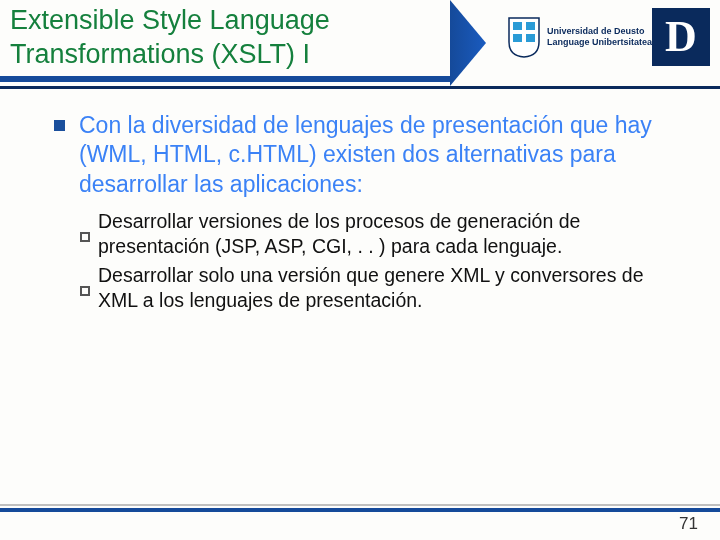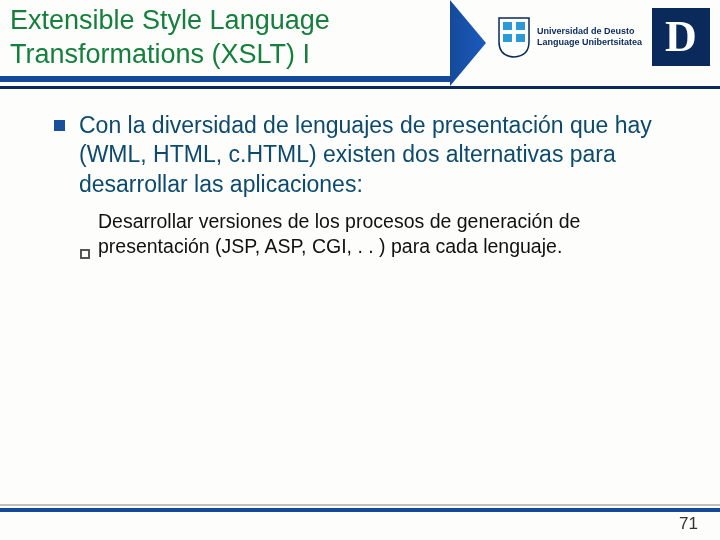--- a/index.html
+++ b/index.html
@@ -42,21 +42,20 @@
     height: 86px;
     background: linear-gradient(90deg, #154a9a 0%, #1a5bbf 100%);
     clip-path: polygon(0 0, 100% 50%, 0 100%);
   }
   .logo-area {
     position: absolute;
     right: 10px;
     top: 8px;
     display: flex;
     align-items: center;
-    gap: 10px;
   }
   .shield {
     width: 34px;
     height: 42px;
     position: relative;
   }
   .shield svg { display:block; }
   .d-mark {
     width: 58px;
     height: 58px;
@@ -97,30 +96,30 @@
   .sq-bullet {
     width: 11px;
     height: 11px;
     background: #1a4f9c;
     margin-top: 9px;
     margin-right: 14px;
     flex-shrink: 0;
   }
   .main-text {
     font-size: 23px;
-    color: #0c4a6e;
+    color: #3b82f6;
     line-height: 1.28;
   }
   .sub-list {
     margin-left: 26px;
     margin-top: 6px;
   }
   .sub-item {
     display: flex;
-    align-items: flex-end;
+    align-items: center;
     margin-bottom: 4px;
   }
   .hollow-sq {
     width: 10px;
     height: 10px;
     border: 2px solid #555;
     margin-top: 6px;
     margin-right: 8px;
     flex-shrink: 0;
     box-sizing: border-box;
@@ -192,20 +191,24 @@
 <div class="content">
   <div class="bullet-item">
     <div class="sq-bullet"></div>
     <div class="main-text">Con la diversidad de lenguajes de presentación que hay (WML, HTML, c.HTML) existen dos alternativas para desarrollar las aplicaciones:</div>
   </div>
   <div class="sub-list">
     <div class="sub-item">
       <div class="hollow-sq"></div>
       <div class="sub-text">Desarrollar versiones de los procesos de generación de presentación (JSP, ASP, CGI, . . ) para cada lenguaje.</div>
     </div>
+    <div class="sub-item">
+      <div class="hollow-sq"></div>
+      <div class="sub-text">Desarrollar solo una versión que genere XML y conversores de XML a los lenguajes de presentación.</div>
+    </div>
   </div>
 </div>
 
 <div class="footer">
   <div class="footer-line1"></div>
   <div class="footer-line2"></div>
   <div class="page-num">71</div>
 </div>
 
 </body></html>

